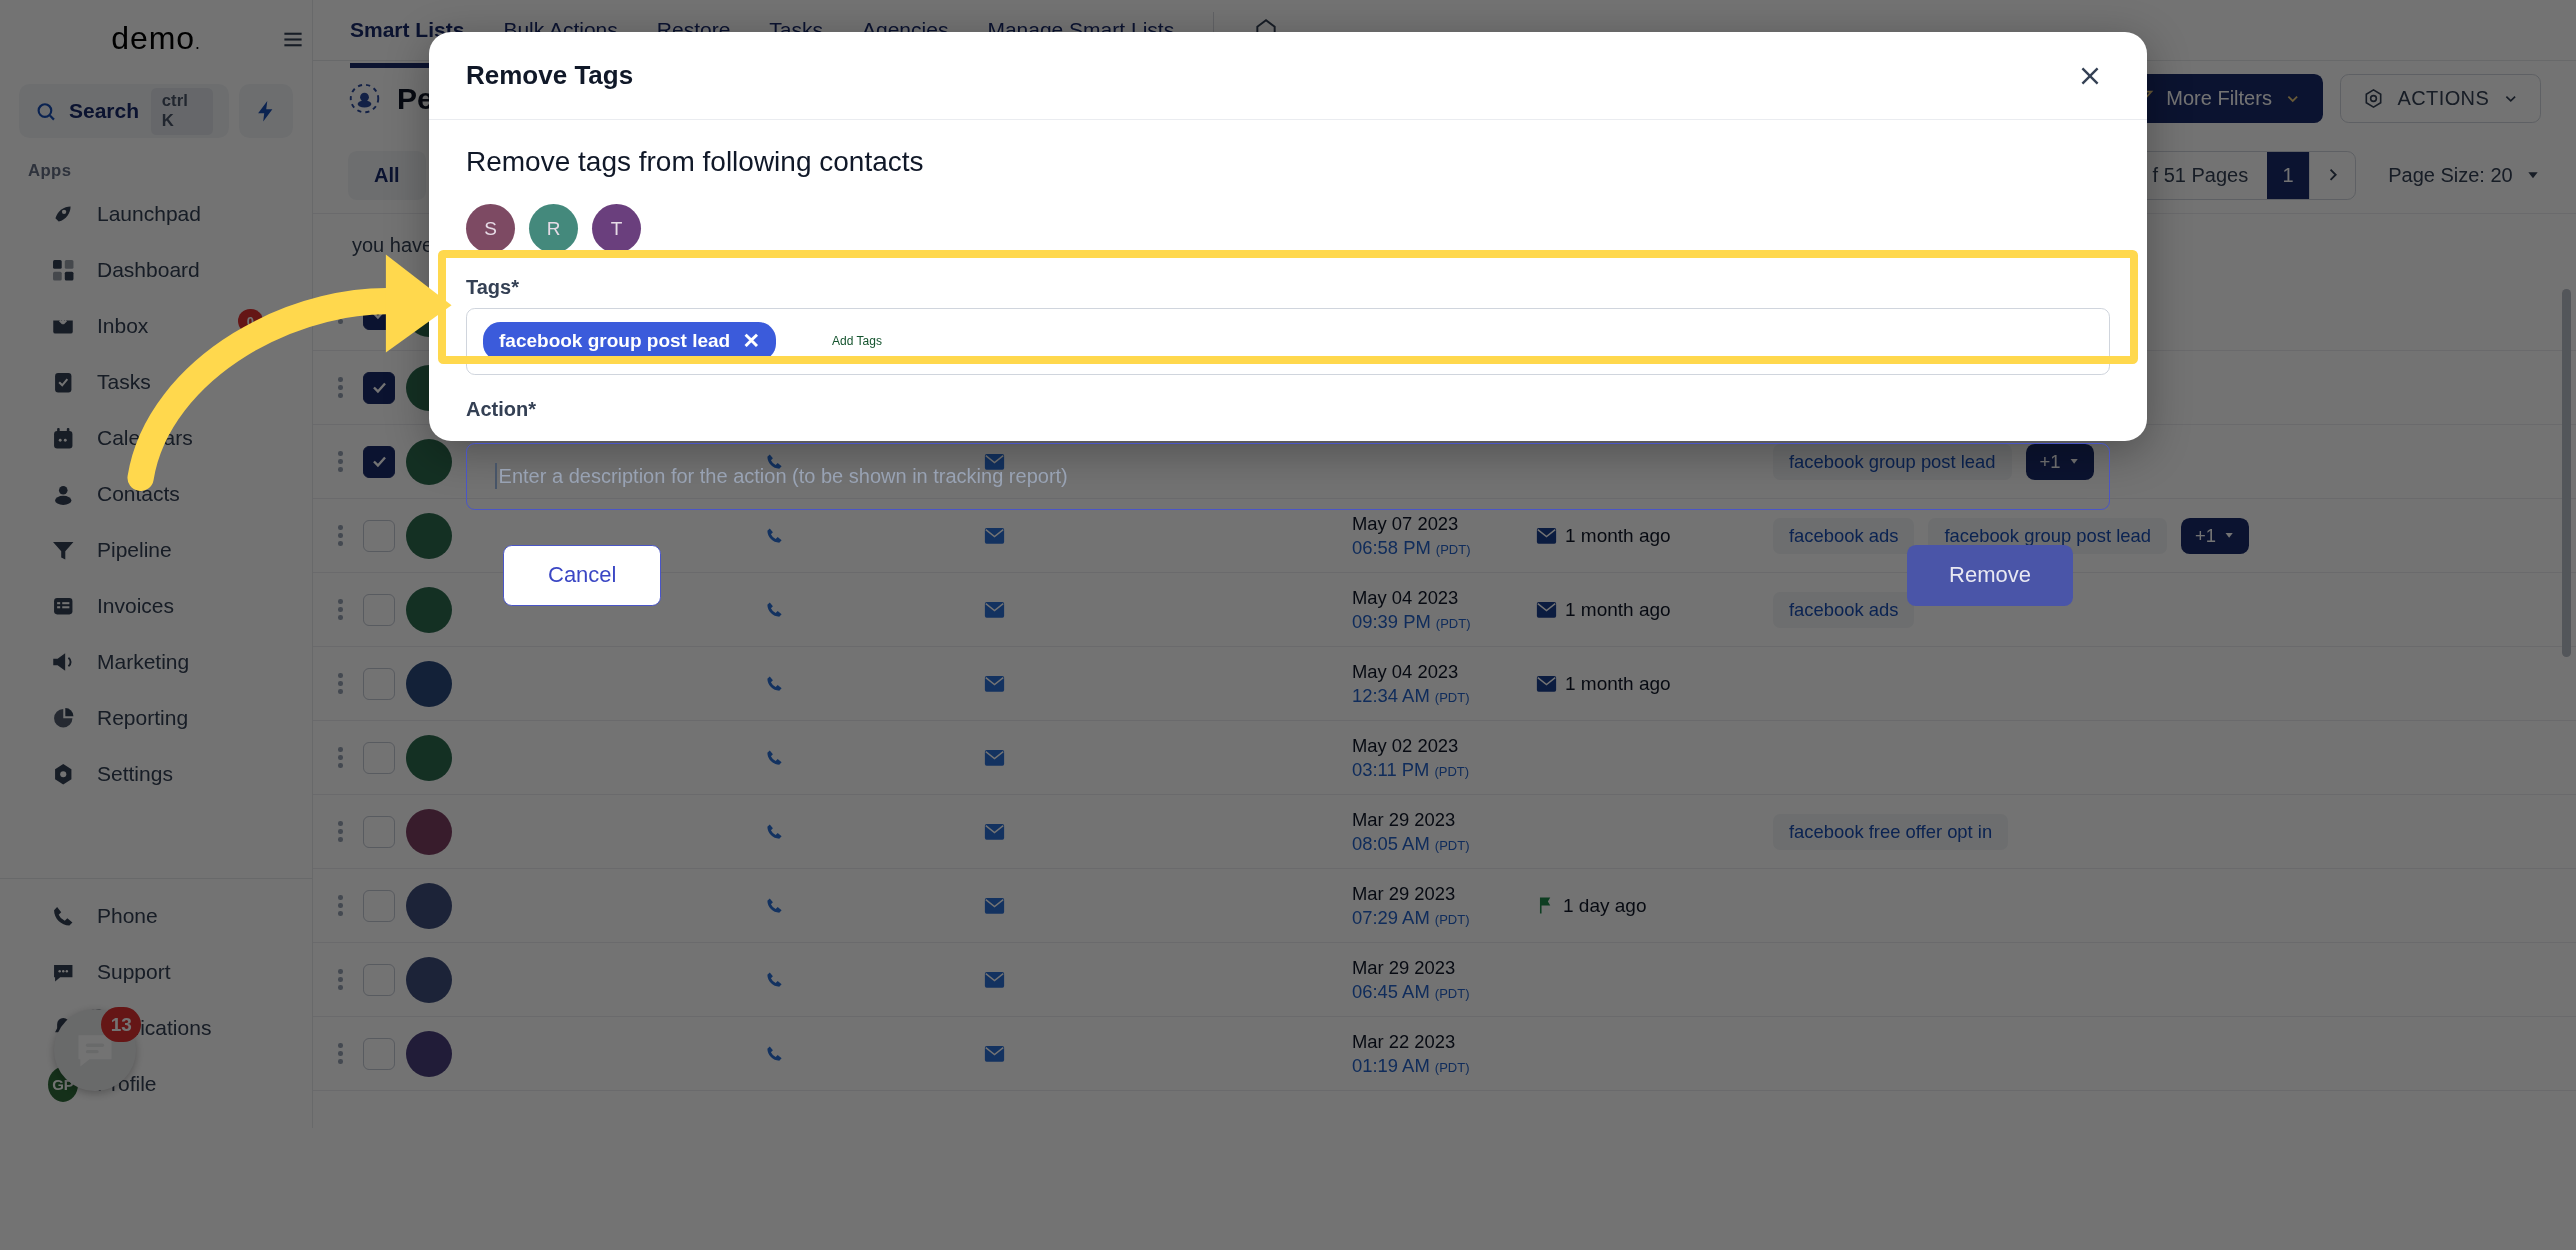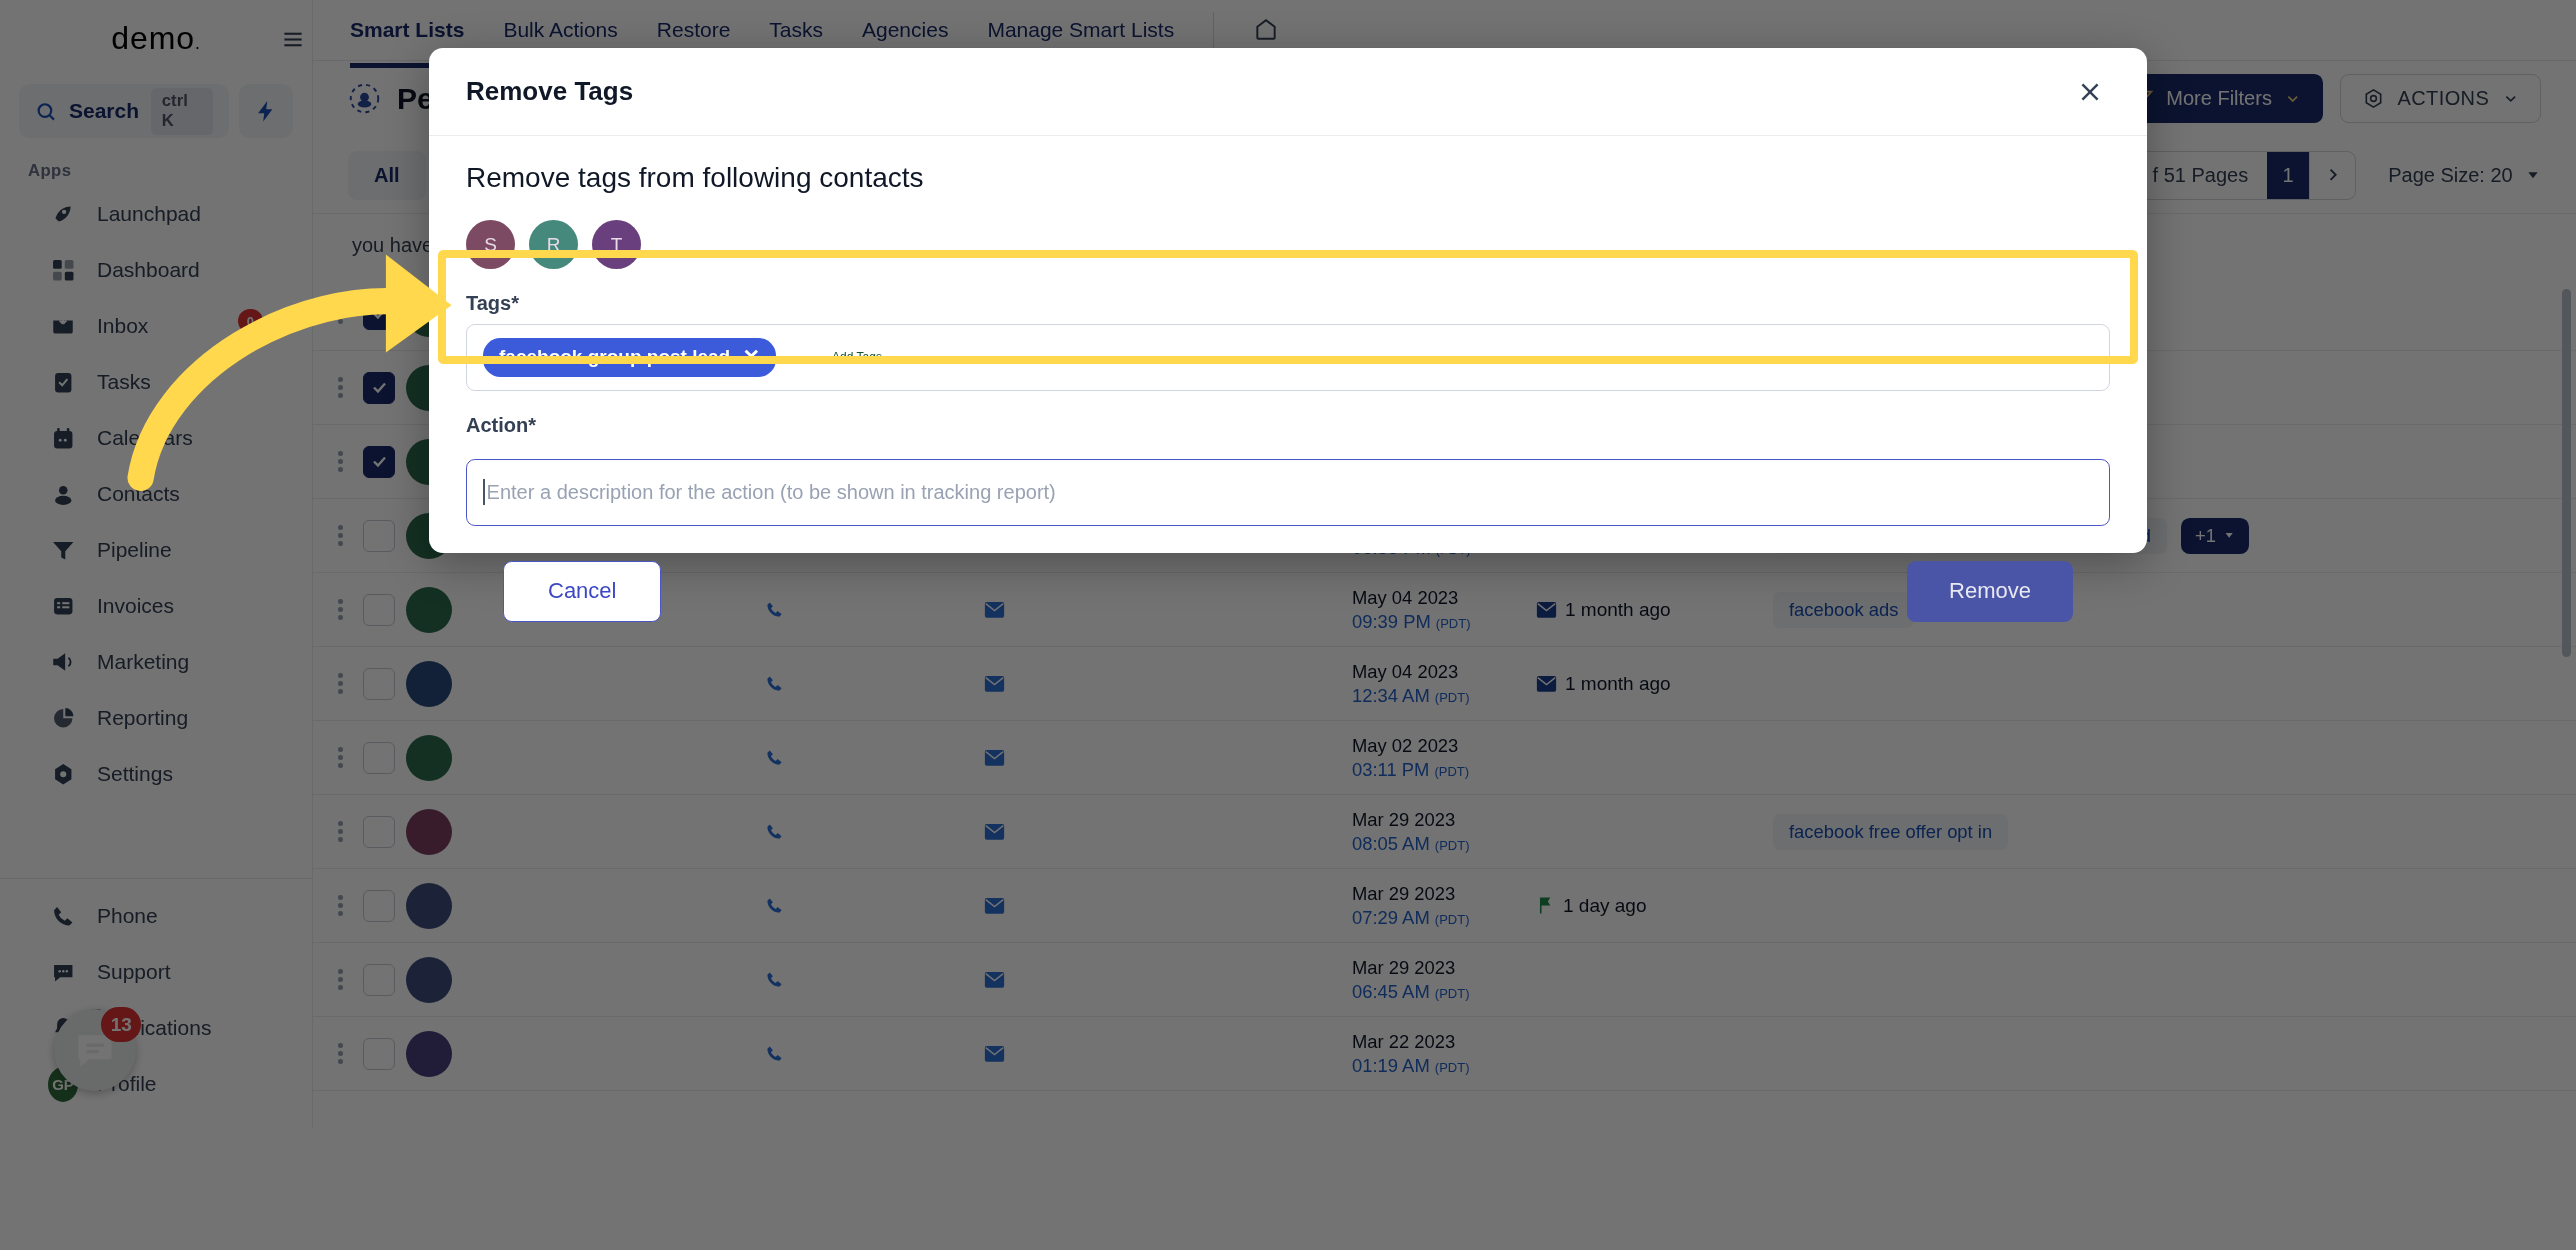--- a/index.html
+++ b/index.html
@@ -217,23 +217,23 @@
   }
 
   
   .scroll-stub {
     position: absolute; right: 5.3px; top: 289px; width: 8.8px; height: 368px;
     background: #b9bec7; border-radius: 4.4px; z-index: 6;
   }
 
   
   .modal {
-    position: absolute; left: 429px; top: 48px;
-    width: 1718px; height: 505px;
-    background: #fff; border-radius: 14px;
+    position: absolute; left: 429px; top: 32px;
+    width: 1718px; height: 409px;
+    background: #fff; border-radius: 22px;
     z-index: 60; box-shadow: 0 10.5px 44px rgba(0,0,0,.3);
   }
   .modal-head {
     height: 88px; display: flex; align-items: center;
     padding: 0 37px; border-bottom: 0.9px solid #eaecf0;
   }
   .modal-title { font-size: 26px; font-weight: 700; color: #101828; }
   .modal-close {
     margin-left: auto; font-size: 32px; color: #475467; line-height: 1;
     width: 40px; height: 40px; display:flex; align-items:center; justify-content:center;
@@ -254,21 +254,21 @@
   }
   .tag-chip {
     background: #3b5bdb; color: #fff; border-radius: 17.5px;
     height: 39px; padding: 0 16px; display: flex; align-items: center; gap: 12.3px;
     font-size: 19px; font-weight: 700;
   }
   .tag-chip .x { font-size: 21px; font-weight: 700; }
   .tags-placeholder { color: #14532d; font-size: 12px; margin-left: 40px; }
   .action-input {
     border: 1.8px solid #4a55c7; border-radius: 8.8px; height: 67px;
-    display: flex; align-items: center; padding: 0 16px; margin-top: 22px;
+    display: flex; align-items: center; padding: 0 28px; margin-top: 22px;
   }
   .caret { width: 1.8px; height: 26px; background: #475467; margin-right: 1.8px; }
   .action-placeholder { color: #98a2b3; font-size: 20px; }
   .modal-foot {
     display: flex; align-items: center; padding: 35px 37px 0;
   }
   .btn-cancel {
     border: 0.9px solid #4a55c7; color: #3b47c4; background: #fff;
     border-radius: 8.8px; height: 61px; padding: 0 44px;
     display: flex; align-items: center; font-size: 22px;

